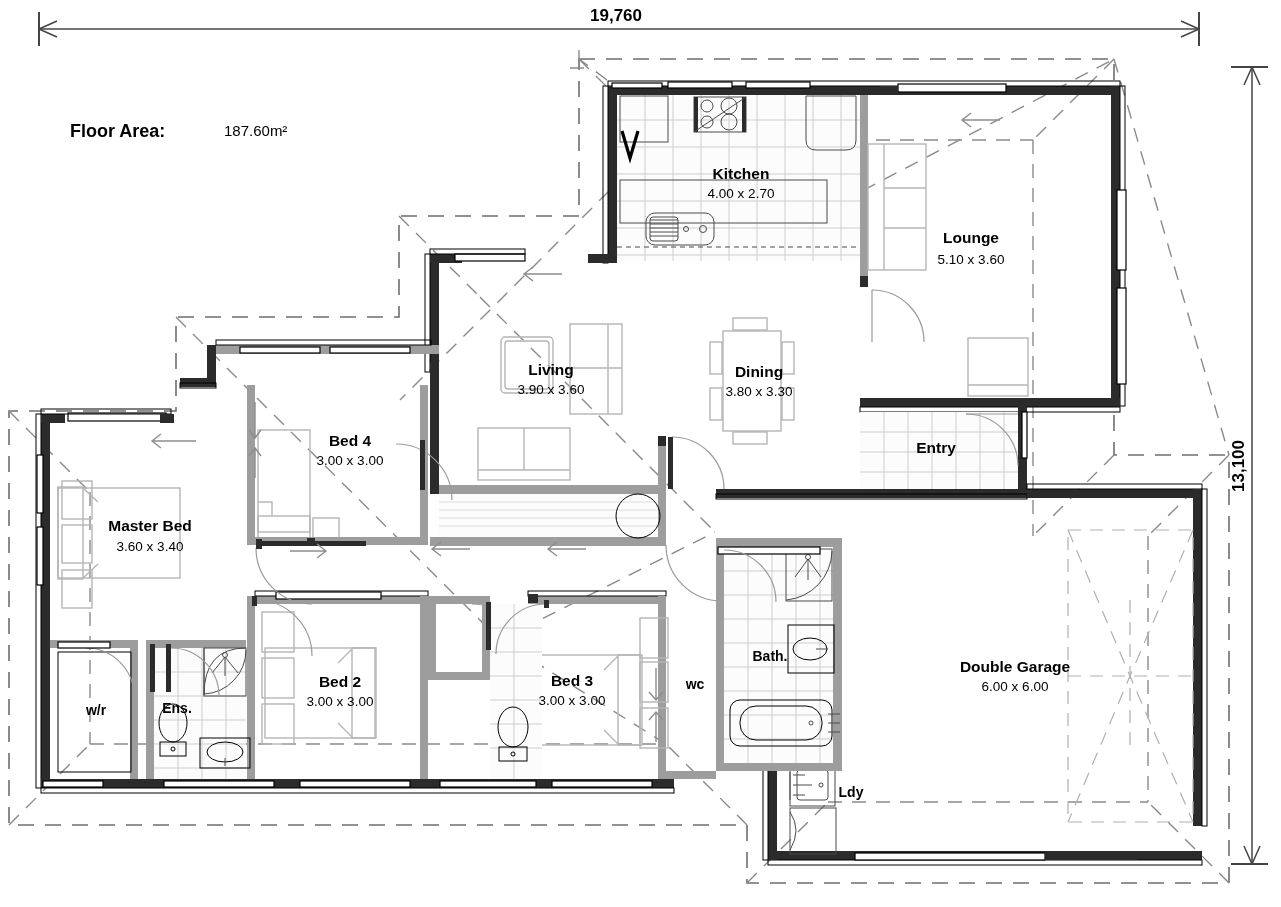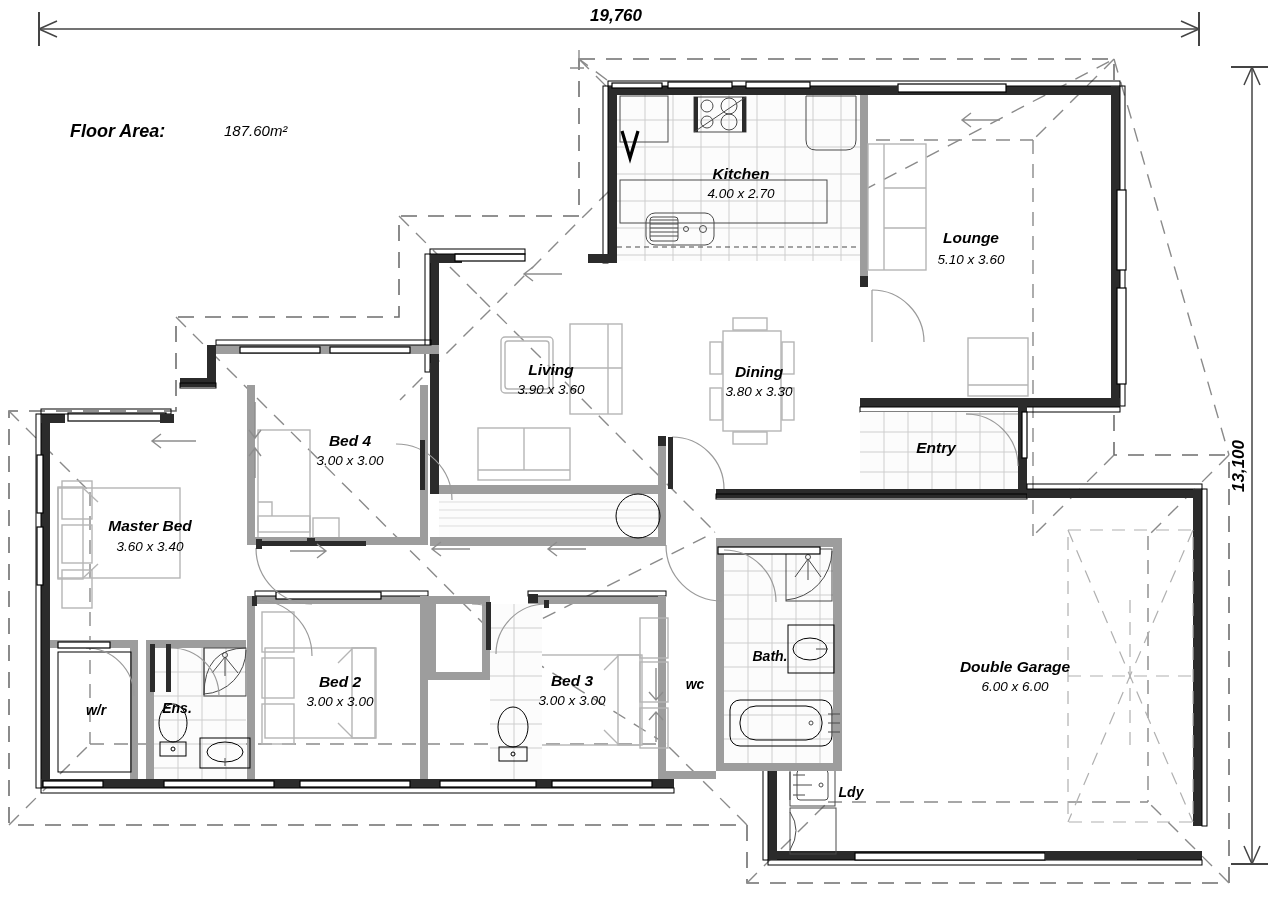--- a/index.html
+++ b/index.html
@@ -2,21 +2,21 @@
 <html><head>
 <meta charset="utf-8">
 <title>Floor Plan</title>
 <style>
   html,body{margin:0;padding:0;background:#ffffff;}
   body{
     font-family:"Liberation Sans", sans-serif;
     color:#000;
     width:1281px;height:907px;overflow:hidden;position:relative;
   }
-  #plan{position:absolute;left:0;top:0;width:1281px;height:748px;font-style:italic;}
+  #plan{position:absolute;left:0;top:0;width:1281px;height:748px;}
   svg{display:block;}
   text{ font-family:"Liberation Sans", sans-serif; }
   .room-name{ font-weight:bold; font-size:15.5px; fill:#000; text-anchor:middle;}
   .room-name.sm{ font-size:14px; }
   .room-dim{ font-size:13.5px; fill:#000; text-anchor:middle; font-weight:normal;}
   .dimtext{ font-size:17px; font-weight:bold; fill:#000; text-anchor:middle;}
   .fa-title{ font-size:18px; font-weight:bold; fill:#000;}
   .fa-value{ font-size:15px; font-weight:normal; fill:#000;}
   .wall-out{ fill:#2b2b2b; }
   .wall-in{ fill:#9d9d9d; }

